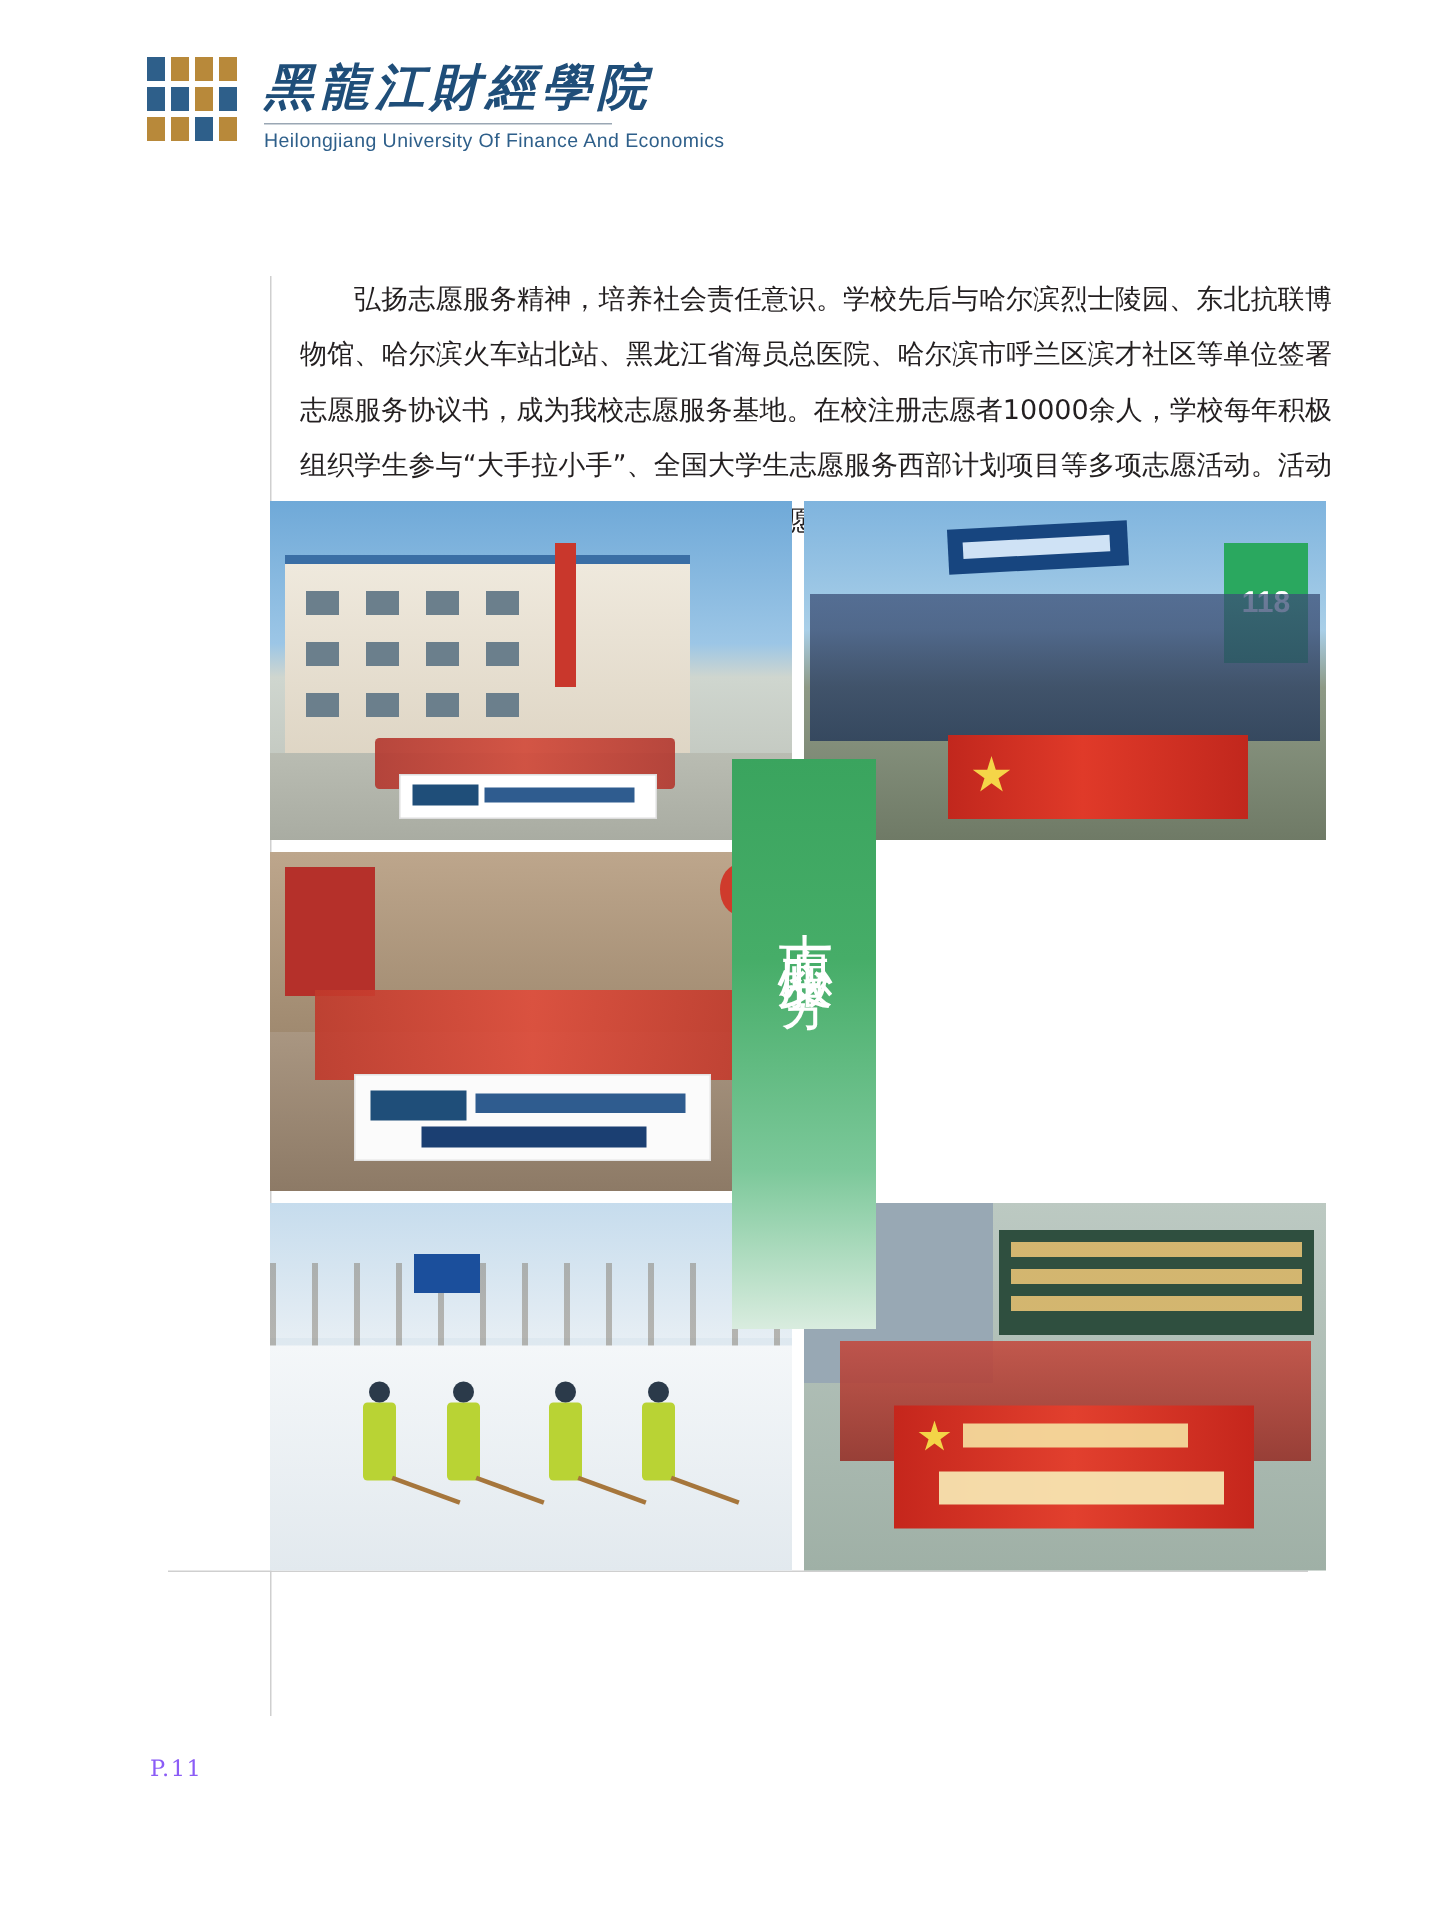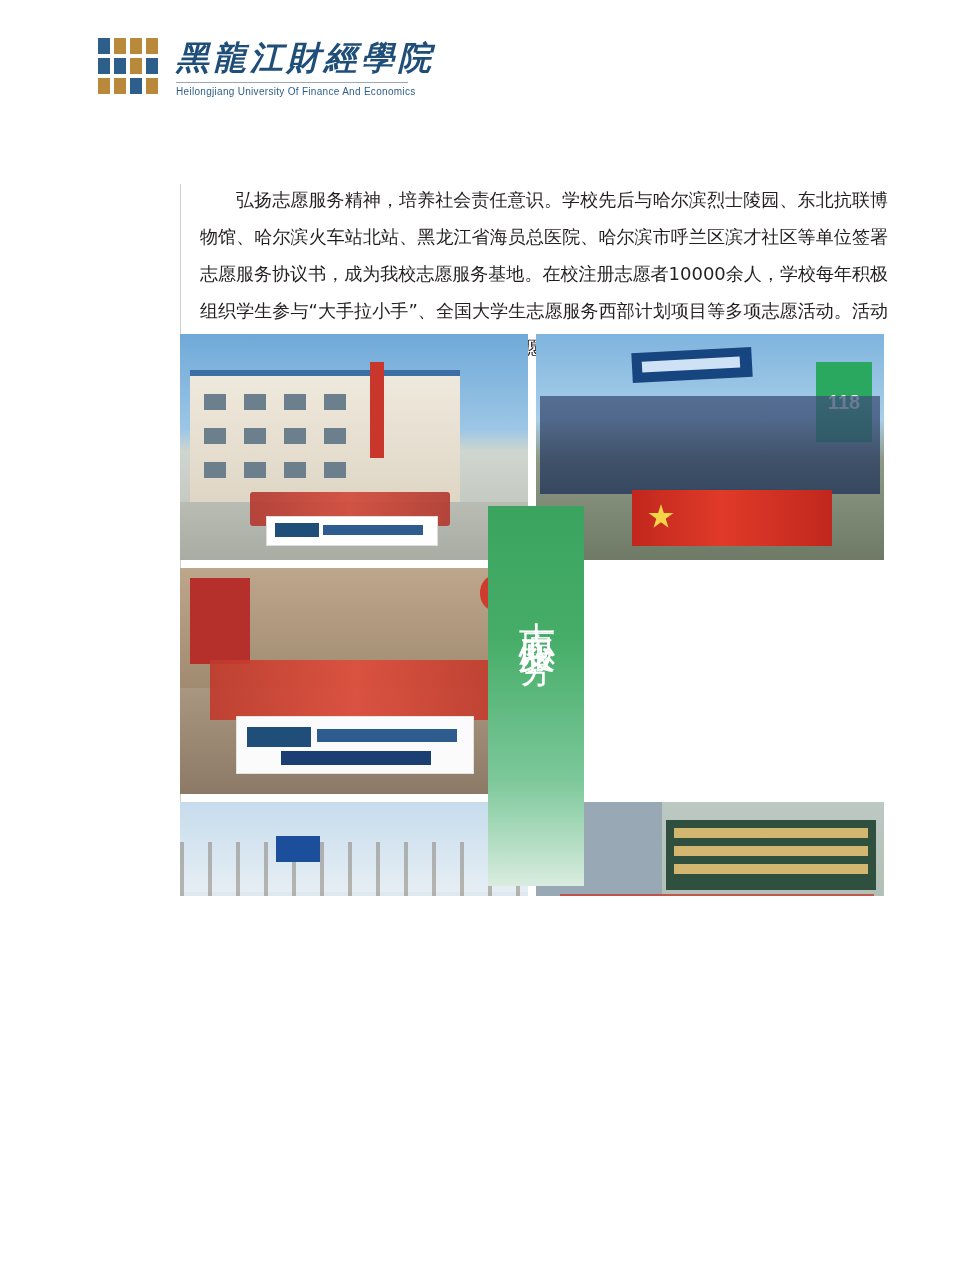--- a/index.html
+++ b/index.html
@@ -6,21 +6,21 @@
     margin: 0;
     padding: 0;
     background: #ffffff;
   }
   body {
     font-family: "Liberation Sans", sans-serif;
   }
   .page {
     position: relative;
     width: 970px;
-    height: 896px;
+    height: 1280px;
     background: #ffffff;
     overflow: hidden;
   }
 
   
   .logo-block {
     position: absolute;
     left: 98px;
     top: 36px;
     width: 320px;
@@ -63,21 +63,21 @@
     left: 78px;
     top: 46px;
     width: 232px;
     height: 1px;
     background: #9aa7b4;
   }
   .logo-en {
     position: absolute;
     left: 78px;
     top: 50px;
-    font-size: 10px;
+    font-size: 13px;
     letter-spacing: 0.3px;
     color: #2e5f8a;
     white-space: nowrap;
   }
 
   
   .vline {
     position: absolute;
     left: 180px;
     top: 184px;

